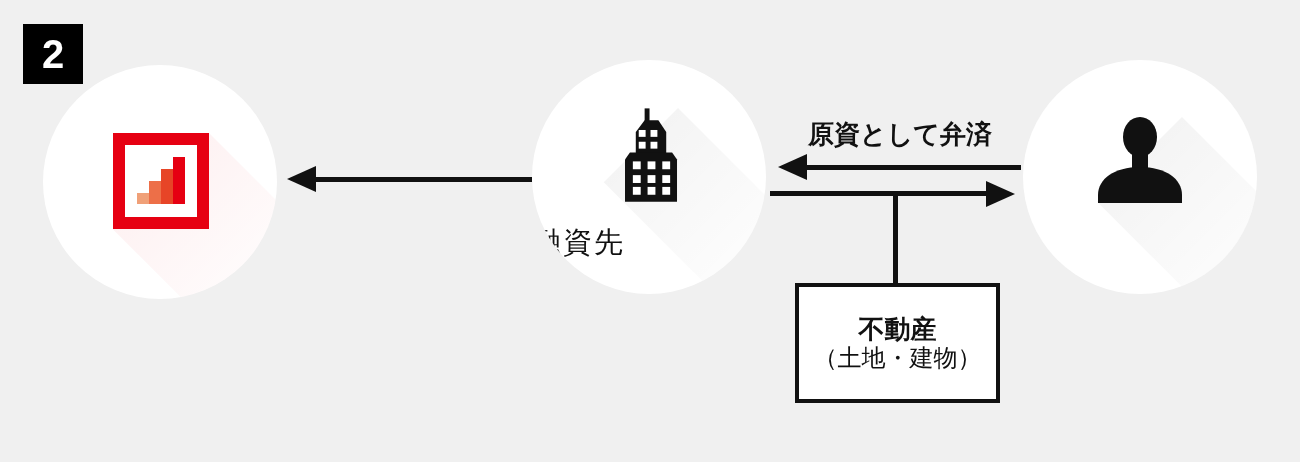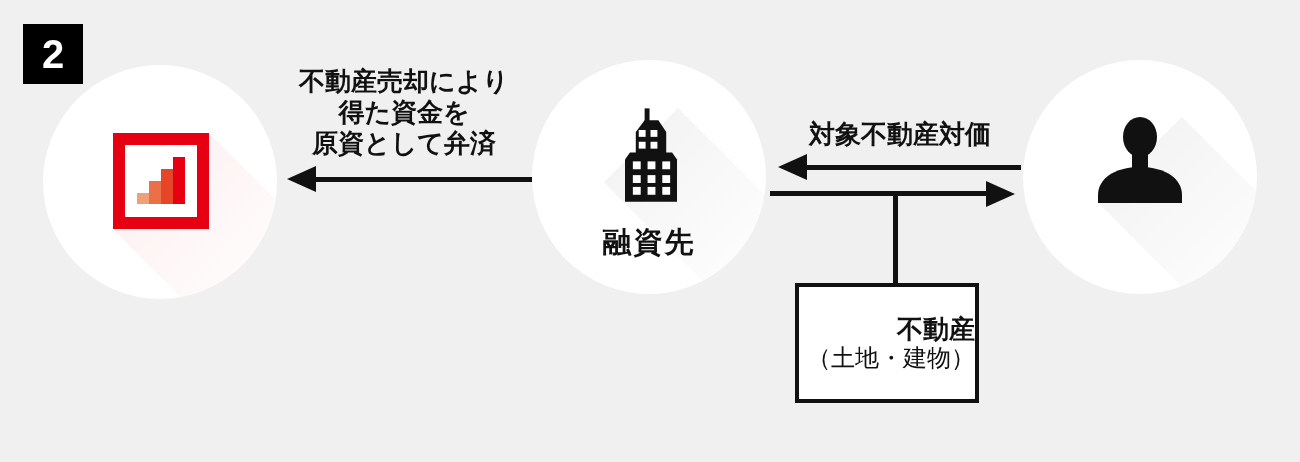--- a/index.html
+++ b/index.html
@@ -22,43 +22,43 @@
     background:linear-gradient(to right,rgba(230,0,18,0.05),rgba(230,0,18,0) 80%)}
   .ls-funder{left:146px;top:48px;width:250px;height:105px;
     background:linear-gradient(to right,rgba(0,0,0,0.045),rgba(0,0,0,0) 80%)}
   .ls-buyer{left:159px;top:57px;width:250px;height:120px;
     background:linear-gradient(to right,rgba(0,0,0,0.045),rgba(0,0,0,0) 80%)}
   .icon{position:absolute}
   .i-logo{left:70px;top:68px}
   .i-building{left:93px;top:48px}
   .i-person{left:75px;top:57px}
   .node-label{
-    position:absolute;left:0;right:0;text-align:center;font-weight:700;font-size:29px;
+    position:absolute;left:0;right:0;text-align:left;font-weight:400;font-size:29px;
     letter-spacing:2px;line-height:1;
   }
   .nl-funder{top:168px}
   .nl-buyer{top:166px}
   .line{position:absolute;background:#111}
   .ah{position:absolute;width:0;height:0;border-style:solid}
   .ah-left{border-width:13px 29px 13px 0;border-color:transparent #111 transparent transparent}
   .ah-right{border-width:13px 0 13px 29px;border-color:transparent transparent transparent #111}
   .repay-head{left:287px;top:166px}
   .repay-line{left:313px;top:177px;width:219px;height:5px}
   .consid-head{left:778px;top:154px}
   .consid-line{left:804px;top:165px;width:217px;height:5px}
   .transfer-line{left:770px;top:191px;width:217px;height:5px}
   .transfer-head{left:986px;top:181px}
   .connector{left:893px;top:193px;width:5px;height:90px}
   .flow-label{position:absolute;text-align:center;font-weight:700;font-size:26px;line-height:31px}
   .repay-label{left:280px;top:66px;width:248px}
   .consid-label{left:779px;top:119px;width:242px}
   .pbox{
-    position:absolute;left:795px;top:283px;width:184px;height:120px;background:#fff;
+    position:absolute;left:795px;top:283px;width:205px;height:120px;background:#fff;
     border:4px solid #111;box-sizing:border-box;
-    display:flex;flex-direction:column;align-items:flex-end;justify-content:center;gap:4px;
+    display:flex;flex-direction:column;align-items:center;justify-content:center;gap:4px;
   }
   .pbox-title{font-size:26px;font-weight:700;line-height:1}
   .pbox-sub{font-size:24px;font-weight:400;line-height:1}
 </style>
 </head>
 <body>
 
 <div class="canvas">
 
   <div class="badge">
@@ -107,29 +107,24 @@
     <div class="lshadow ls-buyer"></div>
     <svg class="icon i-person" width="84" height="86" viewBox="0 0 84 86">
       <g fill="#111111">
         <ellipse cx="42" cy="20" rx="17" ry="20"></ellipse>
         <rect x="34" y="28" width="16" height="26"></rect>
         <path d="M0,86 L0,78 C0,62 16,50 42,50 C68,50 84,62 84,78 L84,86 Z"></path>
       </g>
     </svg>
   </div>
 
-  <div class="flow-label repay-label">
-    <div>不動産売却により</div>
-    <div>得た資金を</div>
-    <div>原資として弁済</div>
-  </div>
   <div class="ah ah-left repay-head"></div>
   <div class="line repay-line"></div>
 
-  <div class="flow-label consid-label">対象不動産対価</div>
+  <div class="flow-label consid-label">原資として弁済</div>
   <div class="ah ah-left consid-head"></div>
   <div class="line consid-line"></div>
 
   <div class="line transfer-line"></div>
   <div class="ah ah-right transfer-head"></div>
 
   <div class="line connector"></div>
 
   <div class="pbox">
     <div class="pbox-title">不動産</div>

